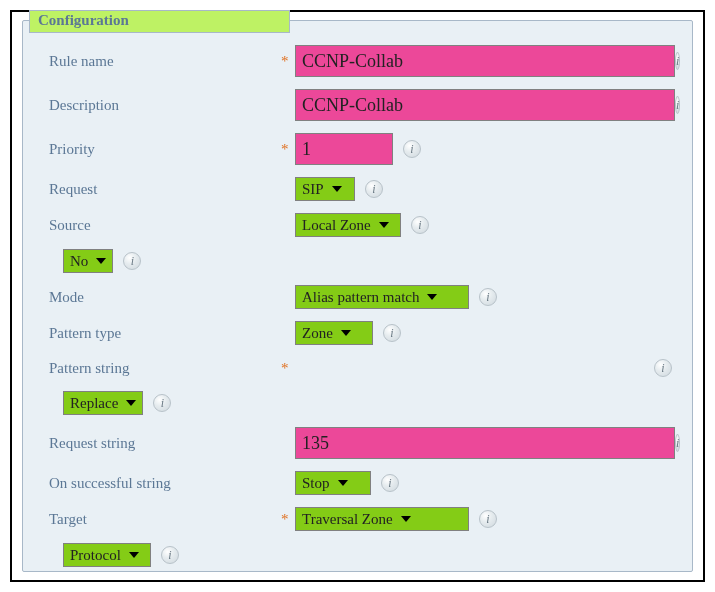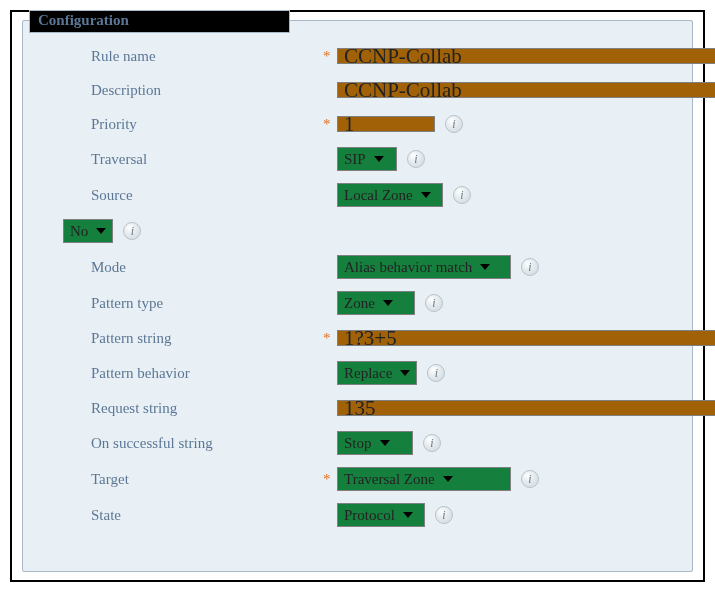--- a/index.html
+++ b/index.html
@@ -22,67 +22,66 @@
     background: #e9f0f5;
     border-radius: 2px;
     height: 100%;
     position: relative;
     padding: 18px 12px 8px 12px;
   }
   .legend {
     position: absolute;
     top: -11px;
     left: 6px;
-    background: #000000;
+    background: #bef264;
     border: 1px solid #a8b8c8;
     padding: 1px 160px 3px 8px;
     color: #5b7795;
     font-weight: bold;
     font-size: 15px;
   }
   .row {
     display: flex;
     align-items: center;
     padding: 6px 4px 6px 14px;
     min-height: 34px;
   }
   .label {
     flex: 0 0 232px;
     color: #5b7795;
     font-size: 15px;
-    margin-left: 42px;
   }
   .req {
     flex: 0 0 14px;
     color: #e07020;
     font-size: 15px;
     text-align: left;
   }
   .control {
     flex: 0 0 auto;
     display: flex;
     align-items: center;
   }
   input[type="text"] {
-    height: 16px;
+    height: 32px;
     border: 1px solid #808080;
-    background: #a16207;
+    background: #ec4899;
     font-family: inherit;
-    font-size: 21px;
+    font-size: 18px;
     padding: 1px 6px;
     color: #222;
   }
   .w-wide { width: 380px; }
   .w-num  { width: 98px; }
   .select {
     display: inline-flex;
     align-items: center;
     height: 24px;
     border: 1px solid #808080;
-    background: #15803d;
+    background: #84cc16;
     padding: 0 4px 0 6px;
     color: #222;
     font-size: 15px;
     user-select: none;
   }
   .select .txt { display: inline-block; }
   .select .arrow {
     display: inline-flex;
     align-items: center;
     justify-content: center;
@@ -137,21 +136,21 @@
         </div>
         <div class="row">
           <span class="label">Priority</span>
           <span class="req">*</span>
           <span class="control">
             <input type="text" class="w-num" value="1" style="">
           </span>
           <span class="info">i</span>
         </div>
         <div class="row">
-          <span class="label">Traversal</span>
+          <span class="label">Request</span>
           <span class="req"></span>
           <span class="control">
             <span class="select" style="min-width:60px">
               <span class="txt">SIP</span>
               <span class="arrow">
                 <svg width="10" height="6" viewBox="0 0 10 6">
                   <polygon points="0,0 10,0 5,6" fill="#000"></polygon>
                 </svg>
               </span>
             </span>
@@ -185,21 +184,21 @@
               </span>
             </span>
           </span>
           <span class="info">i</span>
         </div>
         <div class="row">
           <span class="label">Mode</span>
           <span class="req"></span>
           <span class="control">
             <span class="select" style="min-width:174px">
-              <span class="txt">Alias behavior match</span>
+              <span class="txt">Alias pattern match</span>
               <span class="arrow">
                 <svg width="10" height="6" viewBox="0 0 10 6">
                   <polygon points="0,0 10,0 5,6" fill="#000"></polygon>
                 </svg>
               </span>
             </span>
           </span>
           <span class="info">i</span>
         </div>
         <div class="row">
@@ -213,27 +212,23 @@
                   <polygon points="0,0 10,0 5,6" fill="#000"></polygon>
                 </svg>
               </span>
             </span>
           </span>
           <span class="info">i</span>
         </div>
         <div class="row">
           <span class="label">Pattern string</span>
           <span class="req">*</span>
-          <span class="control">
-            <input type="text" class="w-wide" value="1?3+5" style="">
-          </span>
-          <span class="info info-right">i</span>
-        </div>
-        <div class="row">
-          <span class="label">Pattern behavior</span>
+          <span class="info info-right">i</span>
+        </div>
+        <div class="row">
           <span class="req"></span>
           <span class="control">
             <span class="select" style="min-width:80px">
               <span class="txt">Replace</span>
               <span class="arrow">
                 <svg width="10" height="6" viewBox="0 0 10 6">
                   <polygon points="0,0 10,0 5,6" fill="#000"></polygon>
                 </svg>
               </span>
             </span>
@@ -272,21 +267,20 @@
               <span class="arrow">
                 <svg width="10" height="6" viewBox="0 0 10 6">
                   <polygon points="0,0 10,0 5,6" fill="#000"></polygon>
                 </svg>
               </span>
             </span>
           </span>
           <span class="info">i</span>
         </div>
         <div class="row">
-          <span class="label">State</span>
           <span class="req"></span>
           <span class="control">
             <span class="select" style="min-width:88px">
               <span class="txt">Protocol</span>
               <span class="arrow">
                 <svg width="10" height="6" viewBox="0 0 10 6">
                   <polygon points="0,0 10,0 5,6" fill="#000"></polygon>
                 </svg>
               </span>
             </span>

